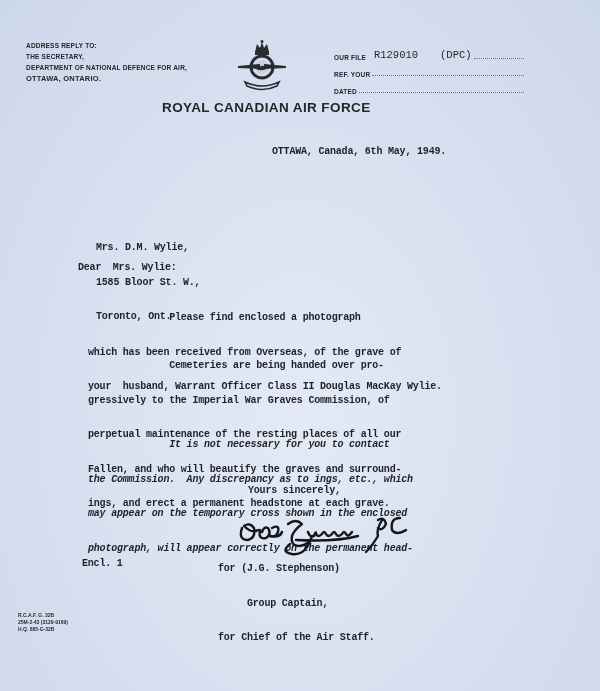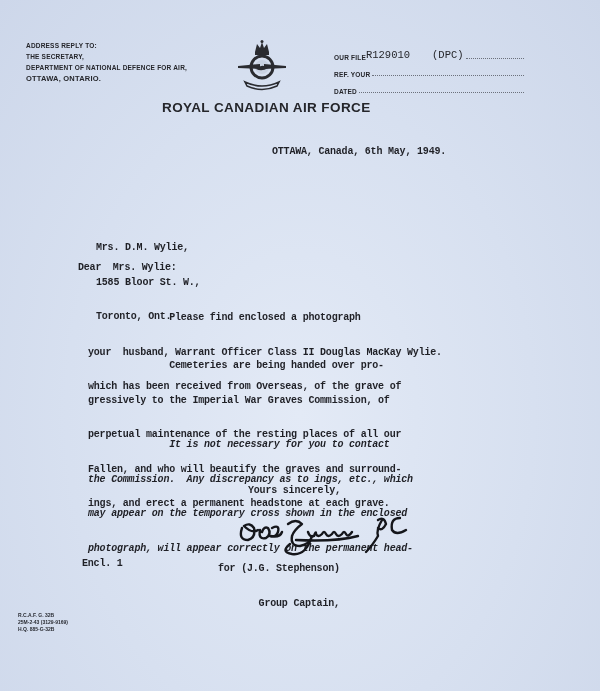--- a/index.html
+++ b/index.html
@@ -19,41 +19,41 @@
     letter-spacing: 0.2px;
   }
   .addr { left: 26px; top: 40px; font-size: 6.5px; line-height: 11px; }
   .addr .big { font-size: 7.5px; }
   .crest { left: 236px; top: 38px; width: 52px; height: 54px; }
   .ref { left: 334px; top: 44px; font-size: 6.5px; width: 190px; }
   .ref .row { height: 17px; display: flex; align-items: flex-end; }
   .ref .row .lbl { white-space: nowrap; }
   .ref .row .val {
     font-family: "Liberation Mono", monospace; font-weight: normal;
-    font-size: 10.5px; text-transform: none; margin-left: 0; letter-spacing: 0;
+    font-size: 10.5px; text-transform: none; margin-left: 8px; letter-spacing: 0;
   }
   .ref .row .dots { flex: 1; border-bottom: 1px dotted #6c717c; margin-left: 2px; margin-bottom: 2px; }
   .title { left: 162px; top: 100px; font-size: 13.5px; letter-spacing: 0.4px; }
   .tw {
     font-family: "Liberation Mono", monospace;
     font-size: 10px;
     line-height: 11.5px;
     color: #1f2026;
     font-weight: bold;
     white-space: pre;
     letter-spacing: -0.2px;
   }
   .date { left: 272px; top: 146px; }
   .recip { left: 96px; top: 219px; }
   .salute { left: 78px; top: 262px; }
   .p1 { left: 88px; top: 289px; }
   .p2 { left: 88px; top: 337px; }
   .p3 { left: 88px; top: 416px; font-style: italic; }
   .close { left: 248px; top: 485px; }
-  .sig-block { left: 218px; top: 540px; text-align: right; }
+  .sig-block { left: 218px; top: 540px; }
   .encl { left: 82px; top: 558px; }
   .form { left: 18px; top: 612px; font-size: 5px; line-height: 7px; font-family: "Liberation Sans", sans-serif; font-weight: bold; color: #2a2c33; }
   .signature { left: 236px; top: 506px; width: 190px; height: 52px; }
 </style>
 </head>
 <body>
 
 <div class="abs hdr-sans addr">
   <div>Address reply to:</div>
   <div>The Secretary,</div>
@@ -103,22 +103,22 @@
 <div class="abs tw recip">
   <div>Mrs. D.M. Wylie,</div>
   <div>1585 Bloor St. W.,</div>
   <div>Toronto, Ont.</div>
 </div>
 
 <div class="abs tw salute">Dear  Mrs. Wylie:</div>
 
 <div class="abs tw p1">
   <div>              Please find enclosed a photograph</div>
+  <div>which has been received from Overseas, of the grave of</div>
   <div>your  husband, Warrant Officer Class II Douglas MacKay Wylie.</div>
-  <div>which has been received from Overseas, of the grave of</div>
 </div>
 
 <div class="abs tw p2">
   <div>              Cemeteries are being handed over pro-</div>
   <div>gressively to the Imperial War Graves Commission, of</div>
   <div>perpetual maintenance of the resting places of all our</div>
   <div>Fallen, and who will beautify the graves and surround-</div>
   <div>ings, and erect a permanent headstone at each grave.</div>
 </div>
 
@@ -141,20 +141,21 @@
     <path d="M60 34 Q100 36 122 30"></path>
     <path d="M146 14 Q140 24 142 30 Q136 40 130 46"></path>
     <path d="M142 14 Q148 10 150 18 Q146 26 142 22"></path>
     <path d="M164 12 Q154 12 156 24 Q160 30 170 24"></path>
   </svg>
 </div>
 
 <div class="abs tw sig-block">
   <div>for (J.G. Stephenson)</div>
   <div>     Group Captain,</div>
+  <div>for Chief of the Air Staff.</div>
 </div>
 
 <div class="abs tw encl">Encl. 1</div>
 
 <div class="abs form">
   <div>R.C.A.F.  G. 32B</div>
   <div>25M-2-43 (3129-9169)</div>
   <div>H.Q. 885-G-32B</div>
 </div>
 

